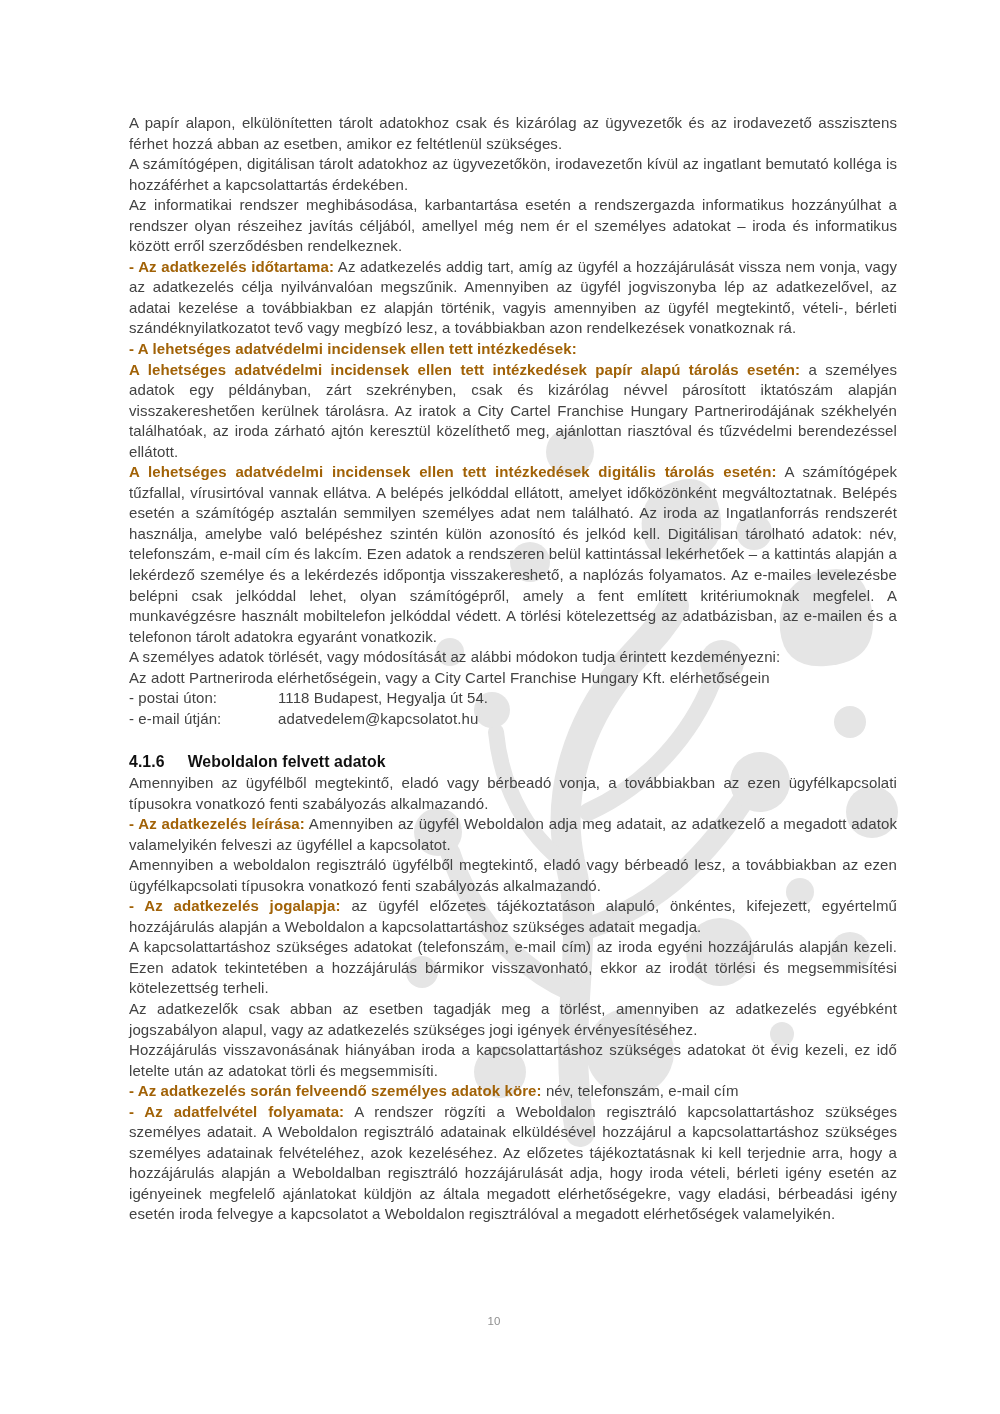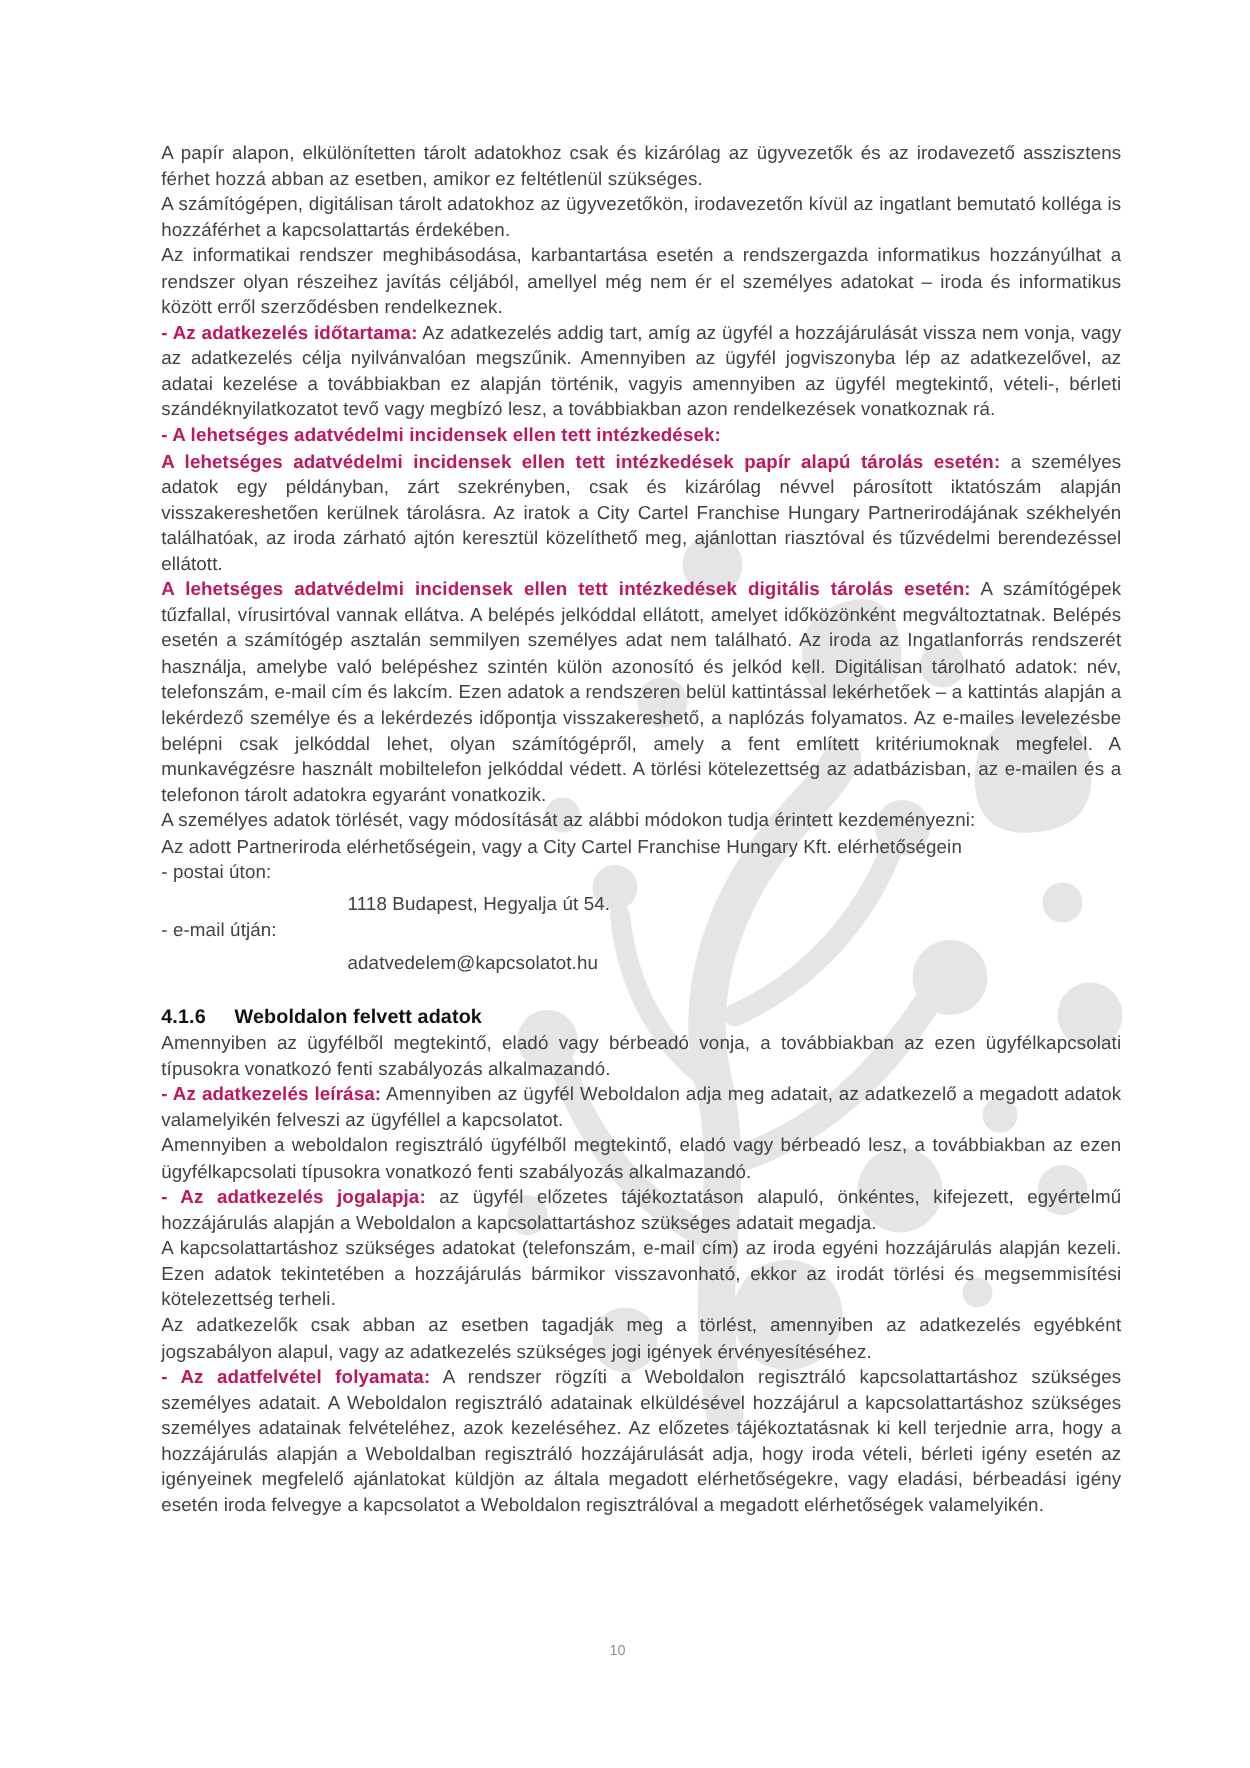--- a/index.html
+++ b/index.html
@@ -31,24 +31,24 @@
     top: 113px;
     width: 768px;
     z-index: 1;
     color: #424242;
     font-size: 15px;
     line-height: 20.55px;
     text-align: justify;
     letter-spacing: 0.1px;
   }
   .para { margin: 0; }
-  .b { font-weight: bold; color: #be185d; }
+  .b { font-weight: bold; color: #a16207; }
   .contact-row { display: flex; text-align: left; }
   .c-label { flex: 0 0 149px; }
-  .c-value { flex: 1; margin-top: 26px; }
+  .c-value { flex: 1; }
   .sec-heading {
     display: flex;
     align-items: baseline;
     gap: 23px;
     margin: 23px 0 0 0;
     font-size: 15.8px;
     font-weight: bold;
     color: #111111;
     line-height: 20.55px;
     text-align: left;
@@ -123,19 +123,21 @@
       <span>4.1.6</span>
       <span>Weboldalon felvett adatok</span>
     </h2>
 
     <p class="para"><span class="b"></span><span>Amennyiben az ügyfélből megtekintő, eladó vagy bérbeadó vonja, a továbbiakban az ezen ügyfélkapcsolati típusokra vonatkozó fenti szabályozás alkalmazandó.</span></p>
     <p class="para"><span class="b">- Az adatkezelés leírása:</span><span> Amennyiben az ügyfél Weboldalon adja meg adatait, az adatkezelő a megadott adatok valamelyikén felveszi az ügyféllel a kapcsolatot.</span></p>
     <p class="para"><span class="b"></span><span>Amennyiben a weboldalon regisztráló ügyfélből megtekintő, eladó vagy bérbeadó lesz, a továbbiakban az ezen ügyfélkapcsolati típusokra vonatkozó fenti szabályozás alkalmazandó.</span></p>
     <p class="para"><span class="b">- Az adatkezelés jogalapja:</span><span> az ügyfél előzetes tájékoztatáson alapuló, önkéntes, kifejezett, egyértelmű hozzájárulás alapján a Weboldalon a kapcsolattartáshoz szükséges adatait megadja.</span></p>
     <p class="para"><span class="b"></span><span>A kapcsolattartáshoz szükséges adatokat (telefonszám, e-mail cím) az iroda egyéni hozzájárulás alapján kezeli. Ezen adatok tekintetében a hozzájárulás bármikor visszavonható, ekkor az irodát törlési és megsemmisítési kötelezettség terheli.</span></p>
     <p class="para"><span class="b"></span><span>Az adatkezelők csak abban az esetben tagadják meg a törlést, amennyiben az adatkezelés egyébként jogszabályon alapul, vagy az adatkezelés szükséges jogi igények érvényesítéséhez.</span></p>
+    <p class="para"><span class="b"></span><span>Hozzájárulás visszavonásának hiányában iroda a kapcsolattartáshoz szükséges adatokat öt évig kezeli, ez idő letelte után az adatokat törli és megsemmisíti.</span></p>
+    <p class="para"><span class="b">- Az adatkezelés során felveendő személyes adatok köre:</span><span> név, telefonszám, e-mail cím</span></p>
     <p class="para"><span class="b">- Az adatfelvétel folyamata:</span><span> A rendszer rögzíti a Weboldalon regisztráló kapcsolattartáshoz szükséges személyes adatait. A Weboldalon regisztráló adatainak elküldésével hozzájárul a kapcsolattartáshoz szükséges személyes adatainak felvételéhez, azok kezeléséhez. Az előzetes tájékoztatásnak ki kell terjednie arra, hogy a hozzájárulás alapján a Weboldalban regisztráló hozzájárulását adja, hogy iroda vételi, bérleti igény esetén az igényeinek megfelelő ajánlatokat küldjön az általa megadott elérhetőségekre, vagy eladási, bérbeadási igény esetén iroda felvegye a kapcsolatot a Weboldalon regisztrálóval a megadott elérhetőségek valamelyikén.</span></p>
 
   </div>
 
   <div class="footer">10</div>
 
 </div>
 
 </body></html>

